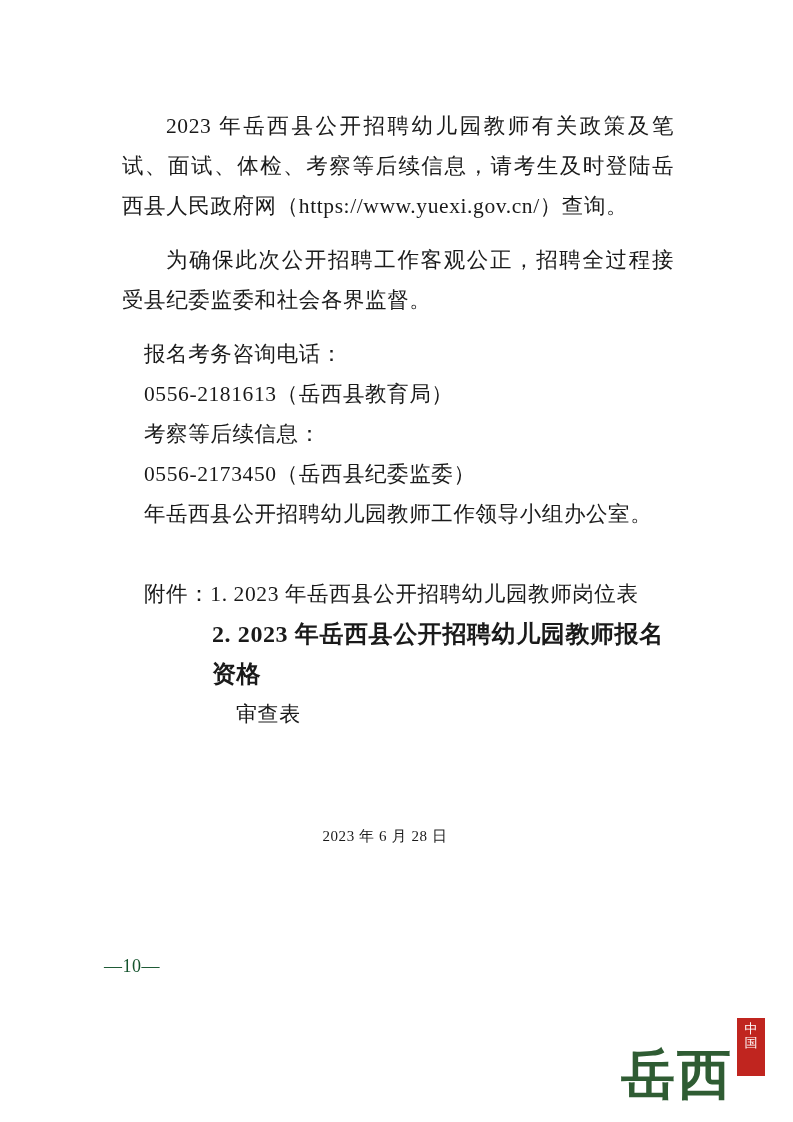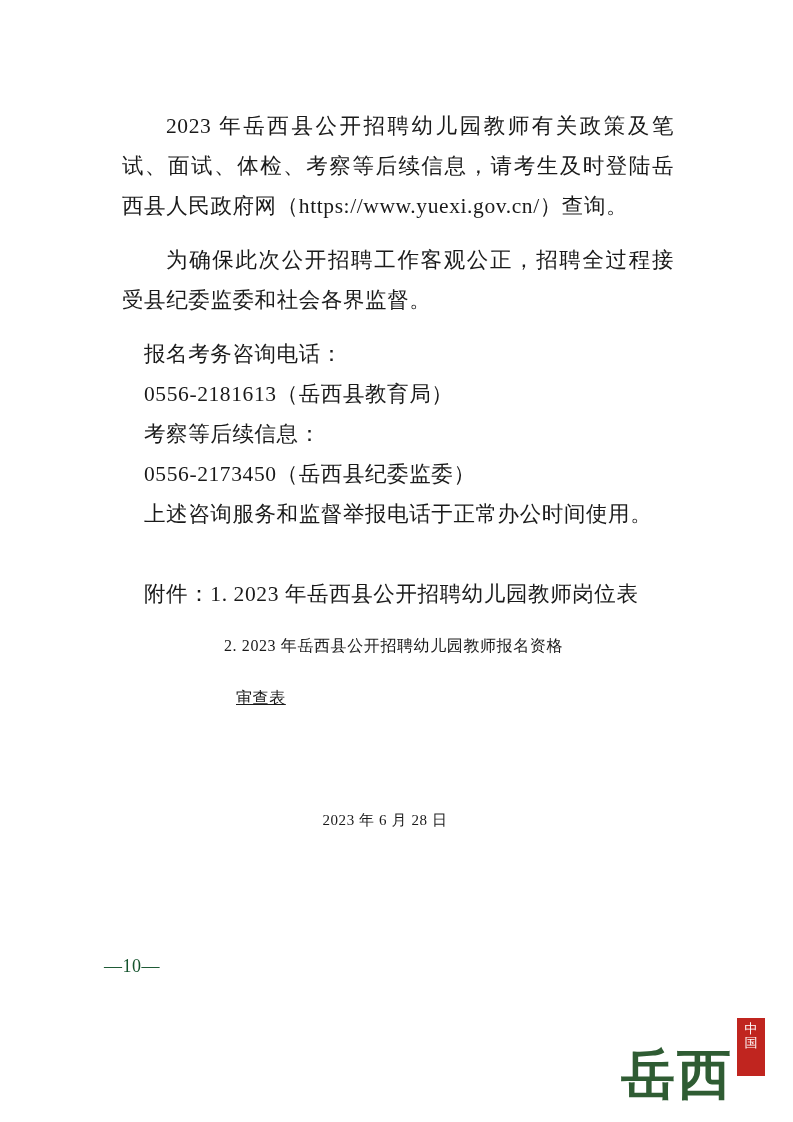--- a/index.html
+++ b/index.html
@@ -51,33 +51,33 @@
     margin-top: 40px;
   }
   .attach-line-1 {
     font-size: 21.5px;
     line-height: 40px;
     letter-spacing: 0.6px;
     margin: 0;
     padding-left: 36px;
   }
   .attach-line-2 {
-    font-size: 16px;
+    font-size: 24px;
     line-height: 40px;
     letter-spacing: 0.6px;
-    margin: 12px;
+    margin: 0;
     padding-left: 104px;
+    font-weight: bold;
   }
   .attach-line-3 {
-    font-size: 16px;
+    font-size: 21px;
     line-height: 40px;
     letter-spacing: 0.6px;
     margin: 0;
     padding-left: 128px;
-    text-decoration: underline;
   }
   .signature-block {
     margin-top: 82px;
   }
   .sign-org {
     font-size: 21.5px;
     line-height: 40px;
     letter-spacing: 0.6px;
     margin: 0;
     padding-left: 42px;
@@ -146,21 +146,21 @@
 
     <p class="para indent2">2023 年岳西县公开招聘幼儿园教师有关政策及笔试、面试、体检、考察等后续信息，请考生及时登陆岳西县人民政府网（https://www.yuexi.gov.cn/）查询。</p>
 
     <p class="para indent2">为确保此次公开招聘工作客观公正，招聘全过程接受县纪委监委和社会各界监督。</p>
 
 
     <p class="line">报名考务咨询电话：</p>
     <p class="line">0556-2181613（岳西县教育局）</p>
     <p class="line">考察等后续信息：</p>
     <p class="line">0556-2173450（岳西县纪委监委）</p>
-    <p class="line">上述咨询服务和监督举报电话于正常办公时间使用。</p>
+    <p class="line">年岳西县公开招聘幼儿园教师工作领导小组办公室。</p>
 
     <div class="attach-block">
       <p class="attach-line-1">附件：1. 2023 年岳西县公开招聘幼儿园教师岗位表</p>
       <p class="attach-line-2">2. 2023 年岳西县公开招聘幼儿园教师报名资格</p>
       <p class="attach-line-3">审查表</p>
     </div>
 
     <div class="signature-block">
       <p class="sign-date">2023 年 6 月 28 日</p>
     </div>

